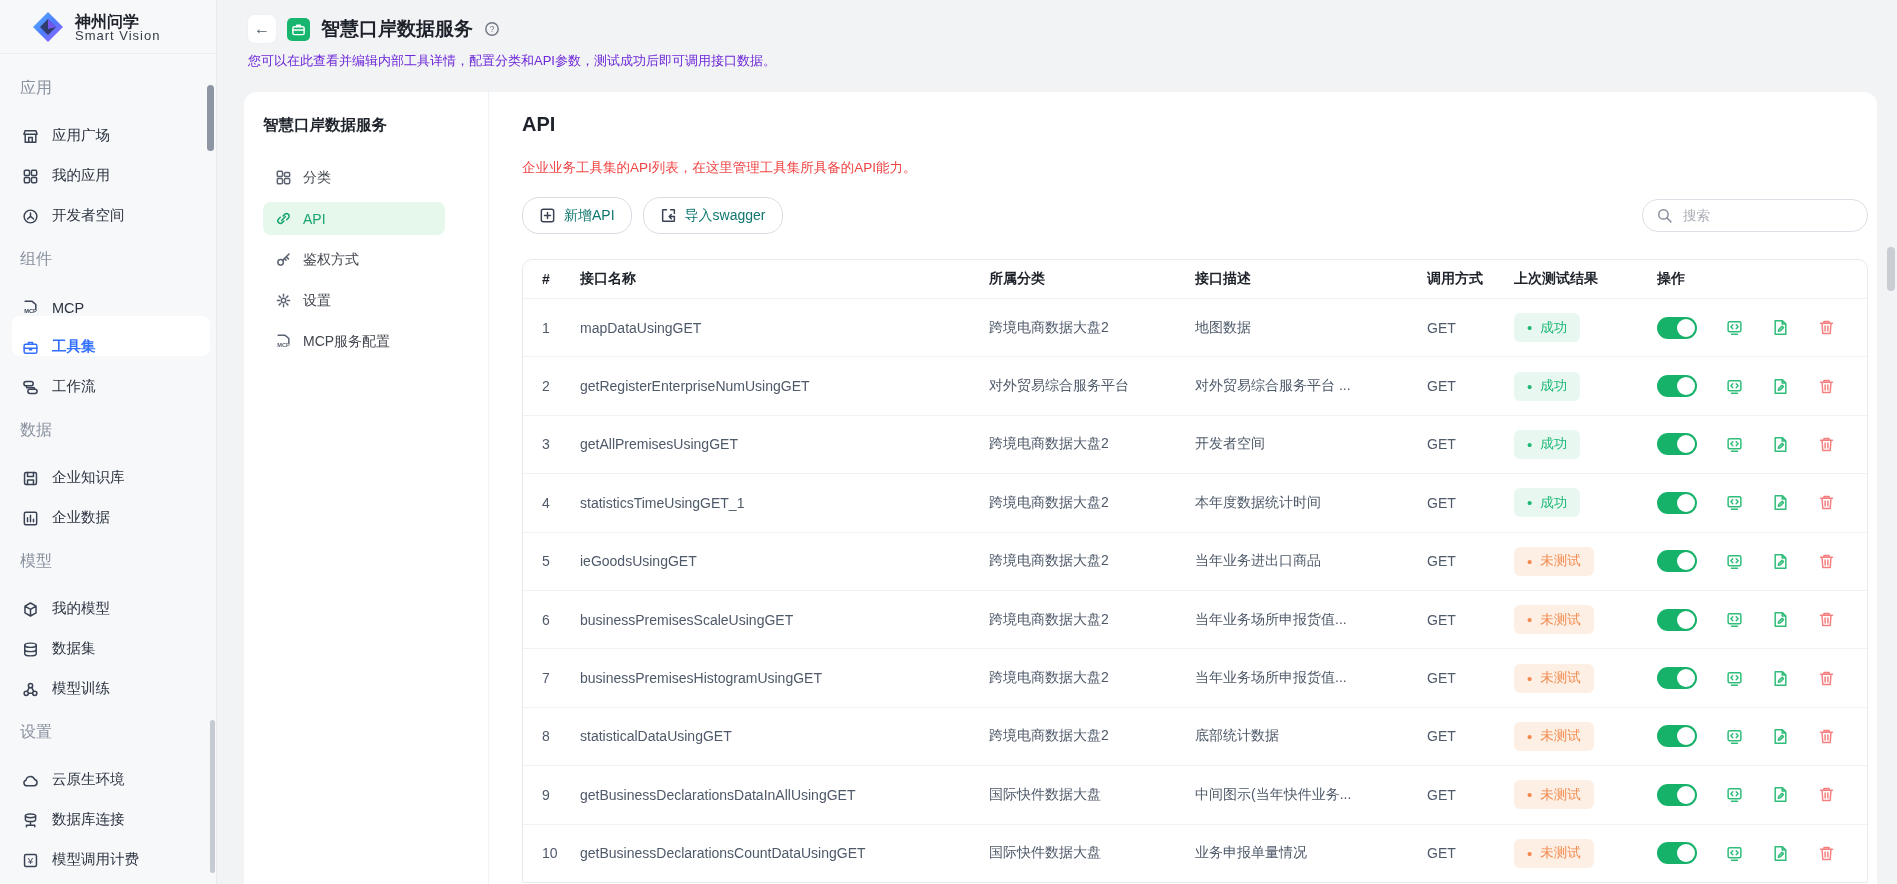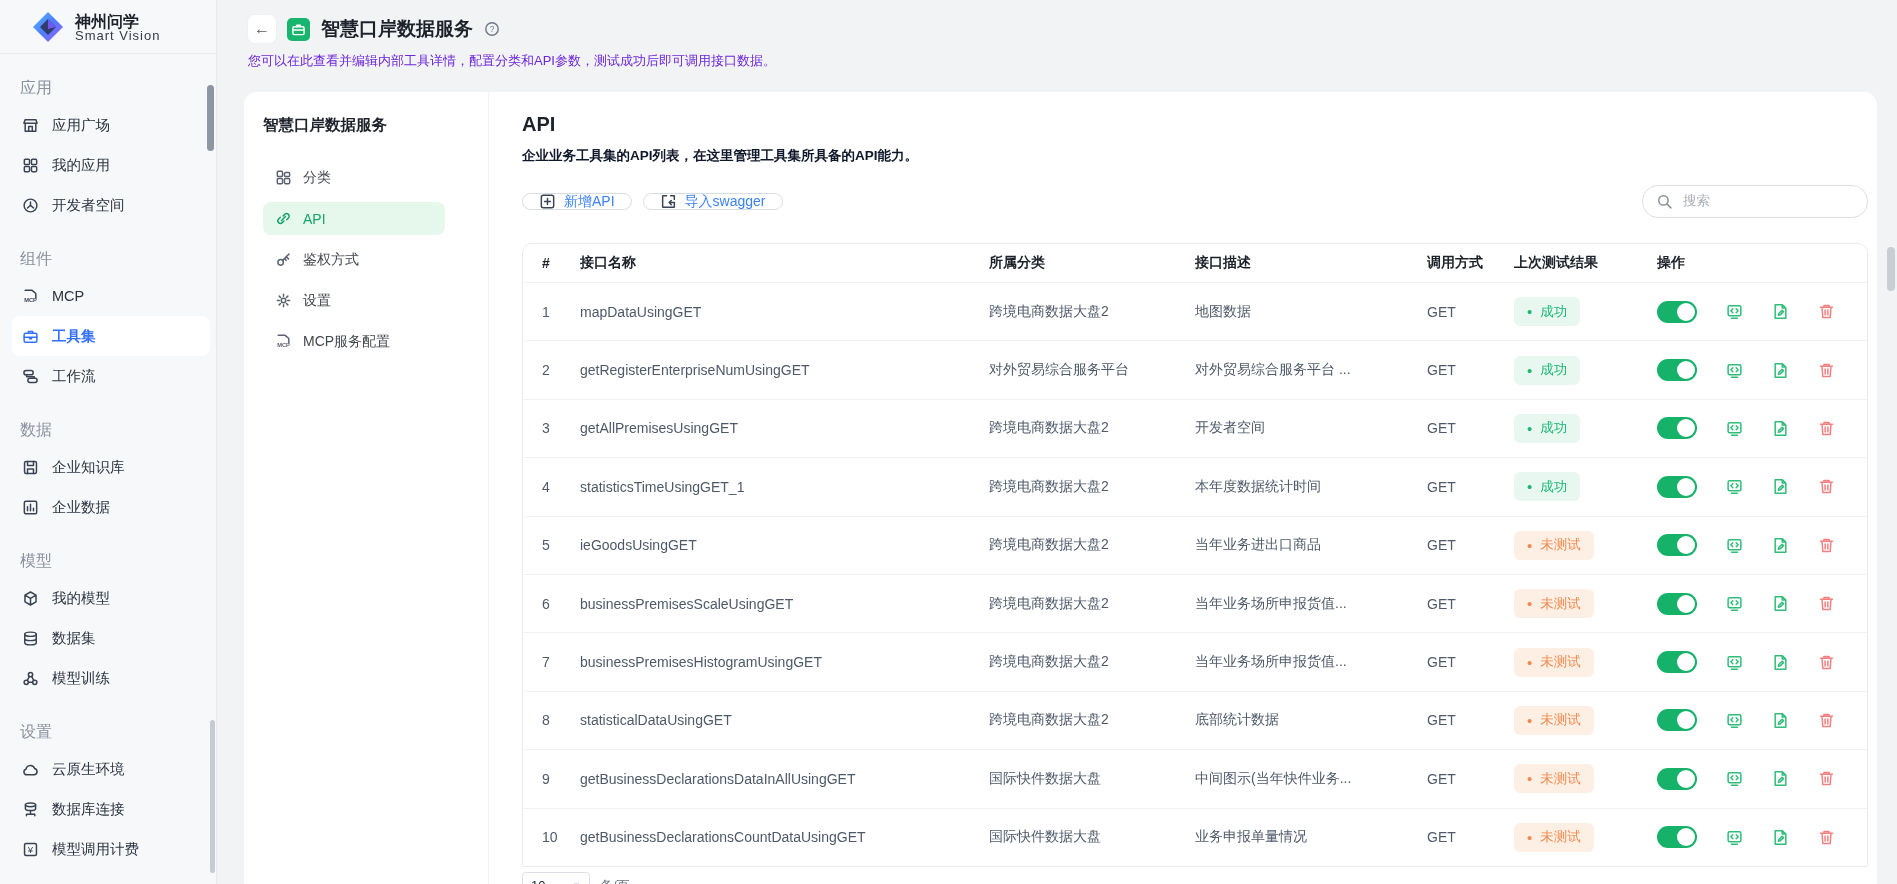--- a/index.html
+++ b/index.html
@@ -12,21 +12,21 @@
   .app{display:flex;width:100%;height:100%;}
 
   
   .sidebar{width:216px;flex-shrink:0;background:#f7f8fa;border-right:1px solid #e7e9ee;position:relative;}
   .logo-row{height:53px;display:flex;align-items:center;gap:9px;padding:0 30px;border-bottom:1px solid #ebedf1;}
   .logo-mark{width:36px;height:36px;flex-shrink:0;}
   .logo-text .t1{font-size:16px;font-weight:700;color:#1d2129;line-height:17px;}
   .logo-text .t2{font-size:13px;color:#343b46;letter-spacing:1px;line-height:11px;}
   .nav{padding:0 6px 0 12px;}
   .section-label{font-size:16px;color:#8a919f;margin:24px 8px 6px 8px;}
-  .side-item{height:40px;display:flex;align-items:center;gap:13px;padding:0 8px 0 9px;
+  .side-item{height:40px;display:flex;align-items:flex-end;gap:13px;padding:0 8px 0 9px;
     font-size:14.5px;color:#2b3340;border-radius:8px;cursor:pointer;}
   .side-item .icn{width:18px;height:18px;display:flex;align-items:center;justify-content:center;color:#3a4354;}
   .side-item.active{background:#ffffff;color:#3370ff;font-weight:700;}
   .side-item.active .icn{color:#3370ff;}
   .icn svg{width:17px;height:17px;display:block;}
   .sb-thumb-a{position:absolute;right:2px;top:85px;width:7px;height:66px;border-radius:4px;background:#8f96a3;}
   .sb-thumb-b{position:absolute;right:1px;top:720px;width:5px;height:153px;border-radius:3px;background:#c6cad2;}
 
   
   .main-col{flex:1;position:relative;}
@@ -46,30 +46,30 @@
   .toolset-nav{width:209px;flex-shrink:0;border-right:1px solid #f1f2f5;padding:23px 16px 0 19px;}
   .toolset-title{font-size:15.5px;font-weight:700;color:#1d2129;margin-bottom:25px;}
   .tnav-item{width:158px;height:33px;margin-bottom:8px;display:flex;align-items:center;gap:11px;padding:0 12px;
     font-size:14px;color:#42464e;border-radius:8px;cursor:pointer;}
   .tnav-item .icn{color:#5a6170;}
   .tnav-item.active{background:#e6f7ec;color:#16a56b;}
   .tnav-item.active .icn{color:#16a56b;}
 
   .panel{flex:1;padding:20px 9px 0 33px;position:relative;min-width:0;}
   .panel-title{font-size:20px;font-weight:700;line-height:24px;color:#1d2129;}
-  .panel-sub{margin-top:12px;font-size:13.5px;line-height:16px;color:#0f172a;font-weight:bold;}
+  .panel-sub{margin-top:24px;font-size:13.5px;line-height:16px;color:#ef4444;}
   .toolbar{margin-top:21px;display:flex;align-items:center;}
-  .btn{height:17px;border:1px solid #d8dce3;border-radius:17px;background:#fff;display:inline-flex;align-items:center;gap:8px;
-    padding:0 16px;font-size:14px;color:#3b82f6;margin-right:11px;cursor:pointer;}
+  .btn{height:37px;border:1px solid #d8dce3;border-radius:17px;background:#fff;display:inline-flex;align-items:center;gap:8px;
+    padding:0 16px;font-size:14px;color:#0f766e;margin-right:11px;cursor:pointer;}
   .btn .icn{color:#3a4354;}
   .search{margin-left:auto;width:198px;height:31px;border:1px solid #dcdfe5;border-radius:16px;display:flex;align-items:center;
     gap:8px;padding:0 13px;background:#fff;}
   .search .icn{color:#878e9a;}
   .search input{border:none;outline:none;flex:1;min-width:0;font-size:13.5px;color:#a21caf;background:transparent;
-    font-family:Liberation Mono, monospace;}
+    font-family:Liberation Serif, serif;}
   .search input::placeholder{color:#a9adb5;}
 
   
   .table{margin-top:25px;border:1px solid #e9eaee;border-radius:10px 10px 0 0;overflow:hidden;}
   .trow{display:grid;grid-template-columns:38px 409px 206px 232px 87px 143px 1fr;align-items:center;
     padding-left:19px;height:57.4px;border-top:1px solid #f1f2f5;font-size:14px;color:#4e5969;}
   .trow.thead{height:38px;border-top:none;font-weight:700;color:#1d2129;}
   .cell{overflow:hidden;text-overflow:ellipsis;white-space:nowrap;padding-right:10px;}
   .badge{display:inline-flex;align-items:center;gap:8px;height:29px;padding:0 13px;border-radius:6px;font-size:13.5px;}
   .badge .dot{font-size:15px;line-height:1;}

